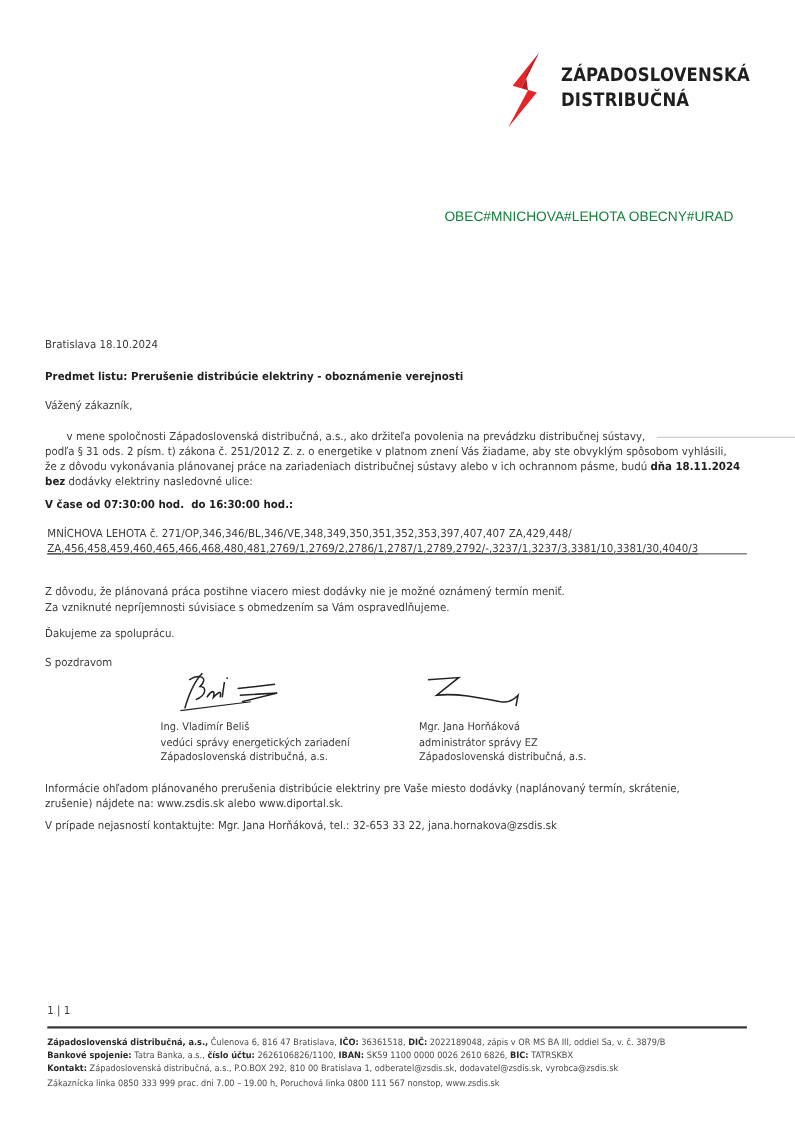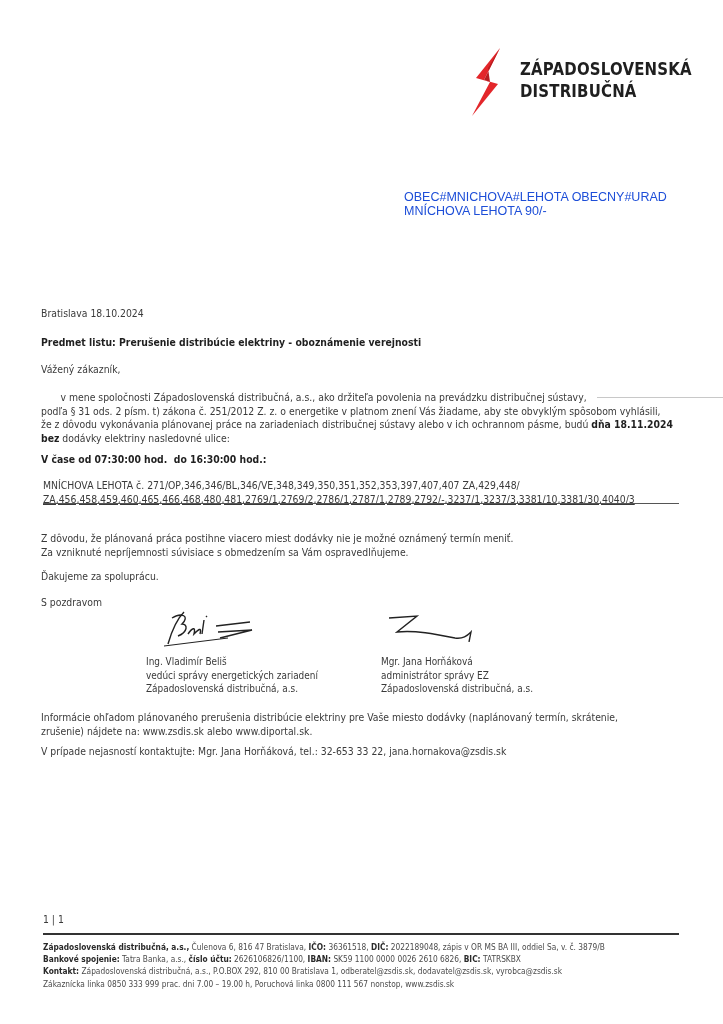--- a/index.html
+++ b/index.html
@@ -1,31 +1,31 @@
 <!DOCTYPE html>
 <html><head>
   <meta charset="utf-8">
   <style>
     html, body { margin: 0; padding: 0; background: #ffffff; }
     body {
       width: 723px; height: 1024px; position: relative; overflow: hidden;
       font-family: "Liberation Sans", sans-serif; color: #2b2b2b;
     }
     .abs { position: absolute; }
-    .logo { left: 470px; top: 48px; width: 220px; height: 70px; }
+    .logo { left: 460px; top: 48px; width: 220px; height: 70px; }
     .logo-bolt { position: absolute; left: 0; top: 0; width: 36px; height: 68px; }
     .logo-text {
       position: absolute; left: 50px; top: 10px;
       font-family: "DejaVu Sans", sans-serif; font-weight: bold;
       font-size: 17px; line-height: 22px; letter-spacing: 0.2px; color: #1f1f1f;
       transform: scaleX(0.88); transform-origin: left top;
     }
     .address {
       left: 404px; top: 190px; font-family: "Liberation Sans", sans-serif;
-      font-size: 12.5px; line-height: 14px; color: #1d4ed8;
+      font-size: 12.5px; line-height: 14px; color: #15803d;
     }
     .text { font-family: "DejaVu Sans", sans-serif; font-size: 10px; color: #3a3a3a; transform: scaleX(0.93); transform-origin: left top; white-space: nowrap; }
     .b { font-weight: bold; color: #1f1f1f; }
     .date { left: 41px; top: 308px; }
     .subject { left: 41px; top: 337px; }
     .salutation { left: 41px; top: 364px; }
     .para1 { left: 41px; top: 391px; line-height: 13.5px; }
     .para1 .indent { display: inline-block; width: 21px; }
     .hr-short { left: 597px; top: 397px; width: 126px; height: 1px; background: #c8c8c8; }
     .time { left: 41px; top: 454px; }
@@ -55,21 +55,20 @@
     <polygon points="30,0 18,20 20,34 14,32" fill="#b81c20"></polygon>
   </svg>
   <div class="logo-text">
     <div>ZÁPADOSLOVENSKÁ</div>
     <div>DISTRIBUČNÁ</div>
   </div>
 </div>
 
 <div class="abs address">
   <div>OBEC#MNICHOVA#LEHOTA OBECNY#URAD</div>
-  <div>MNÍCHOVA LEHOTA 90/-</div>
 </div>
 
 <div class="abs text date">Bratislava 18.10.2024</div>
 
 <div class="abs text subject b">Predmet listu: Prerušenie distribúcie elektriny - oboznámenie verejnosti</div>
 
 <div class="abs text salutation">Vážený zákazník,</div>
 
 <div class="abs text para1">
   <div><span class="indent"></span><span>v mene spoločnosti Západoslovenská distribučná, a.s., ako držiteľa povolenia na prevádzku distribučnej sústavy,</span></div>

